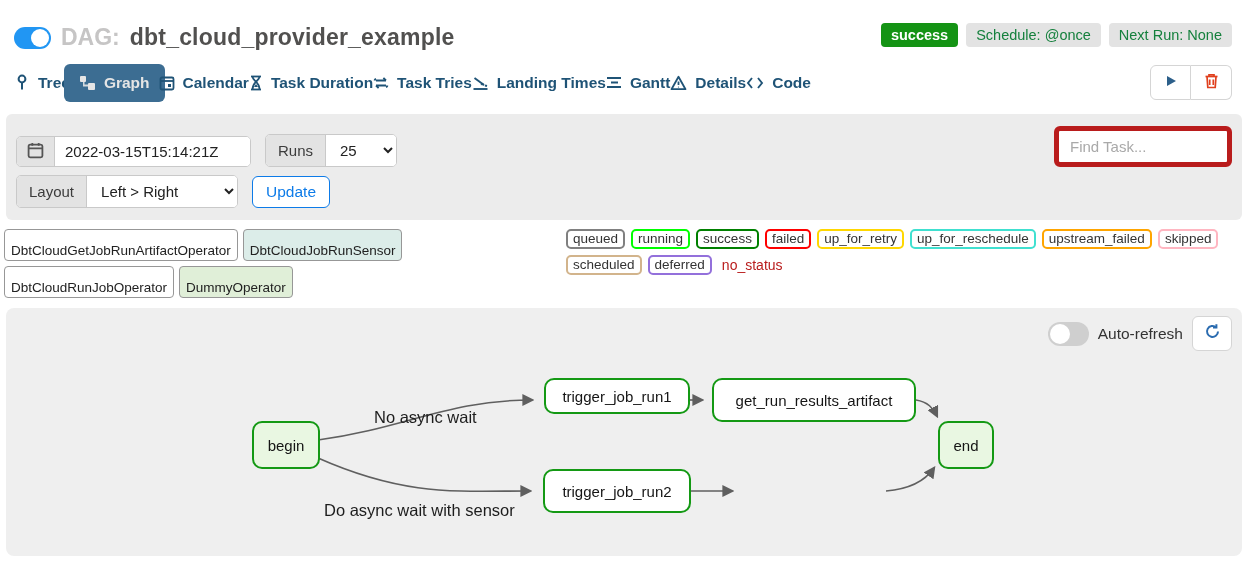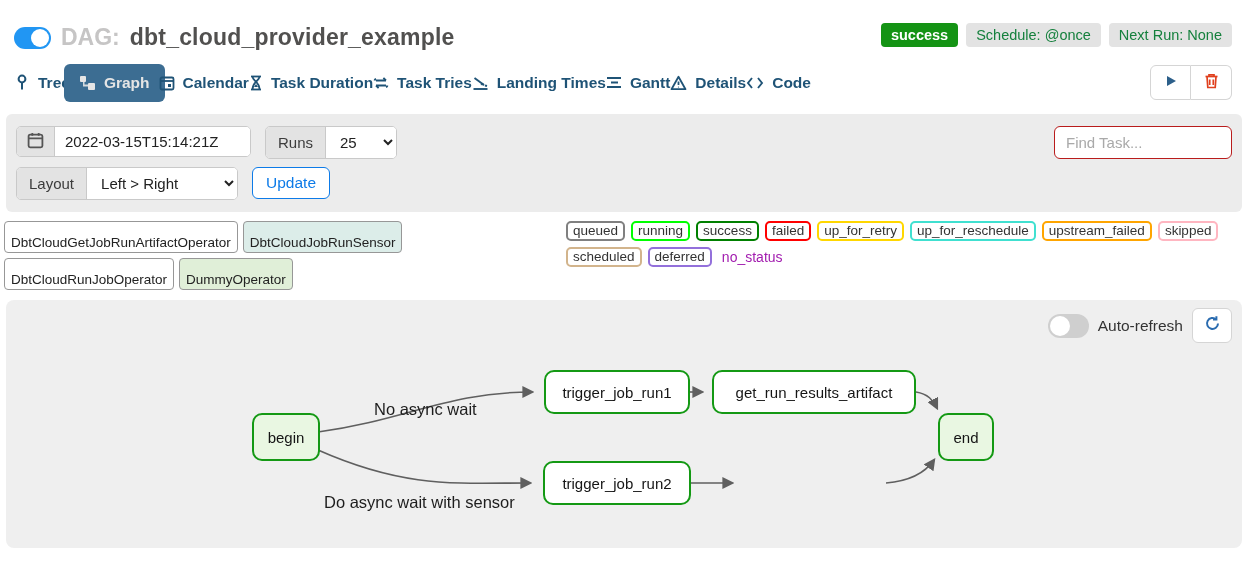--- a/index.html
+++ b/index.html
@@ -26,47 +26,47 @@
   .tabbar { display: flex; align-items: center; padding: 10px 16px 12px 14px; }
   .tab { display: flex; align-items: center; gap: 8px; font-size: 15.5px; font-weight: 600; color: #1f5376; cursor: pointer; white-space: nowrap; }
   .tab svg { display: block; }
   .tab.active { background: #3c6d92; color: #e5e5e5; padding: 10px 15px; border-radius: 6px; margin: -10px -6px; }
   .btn-group { margin-left: auto; display: flex; }
   .icon-btn { width: 41px; height: 35px; background: #fff; border: 1px solid #d5d5d5; display: flex; align-items: center; justify-content: center; cursor: pointer; }
   .icon-btn:first-child { border-radius: 6px 0 0 6px; }
   .icon-btn:last-child { border-radius: 0 6px 6px 0; border-left: none; }
   
   .filter-panel { margin: 2px 6px 0 6px; background: #ececec; border-radius: 6px; padding: 12px 10px; }
-  .frow { display: flex; align-items: flex-start; gap: 14px; }
+  .frow { display: flex; align-items: flex-end; gap: 14px; }
   .frow + .frow { margin-top: 8px; }
   .joined { display: flex; align-items: stretch; border: 1px solid #c9c9c9; border-radius: 5px; overflow: hidden; background: #fff; }
   .joined .lbl { background: #e3e3e3; padding: 6px 12px; font-size: 15px; color: #3c3c3c; display: flex; align-items: center; border-right: 1px solid #c9c9c9; white-space: nowrap; }
   .joined input, .joined select { border: none; outline: none; font-size: 15px; font-family: "Liberation Sans", sans-serif; color: #222; background: #fff; padding: 6px 10px; }
   .date-input { width: 195px; }
   .runs-select { width: 70px; }
   .run-select { width: 395px; }
   .layout-select { width: 150px; }
-  .find-task { margin-left: auto; width: 178px; border: 1px solid #b91c1c; border-radius: 6px; padding: 7px 11px; font-size: 15px; font-family: "Liberation Sans", sans-serif; background: #fff; color: #222; }
+  .find-task { margin-left: auto; width: 178px; border: 5px solid #b91c1c; border-radius: 6px; padding: 7px 11px; font-size: 15px; font-family: "Liberation Sans", sans-serif; background: #fff; color: #222; }
   .find-task::placeholder { color: #a9a9a9; }
   .update-btn { background: #fff; color: #0d7be8; border: 1px solid #0d7be8; border-radius: 6px; font-size: 15.5px; padding: 6px 13px; font-family: "Liberation Sans", sans-serif; cursor: pointer; }
   .cal-btn { background: #e3e3e3; border: none; border-right: 1px solid #c9c9c9; padding: 0 10px; display: flex; align-items: center; cursor: pointer; }
   
   .legend { display: flex; align-items: flex-start; padding: 9px 4px 6px 4px; gap: 10px; }
   .ops { display: flex; flex-wrap: wrap; gap: 5px; width: 552px; flex: none; }
   .op-badge { border: 1px solid #979797; border-radius: 4px; padding: 13px 6px 2px; font-size: 13.5px; color: #222; background: #fff; white-space: nowrap; }
   .op-sensor { background: #dcede9; }
   .op-dummy { background: #e0efd8; }
   .statuses { display: flex; flex-wrap: wrap; gap: 6px; align-items: center; }
   .st-badge { border: 2px solid; border-radius: 5px; padding: 0px 5px 1px; font-size: 13.5px; color: #333; background: #fff; white-space: nowrap; }
   .st-queued { border-color: #808080; } .st-running { border-color: #00ff00; }
   .st-success { border-color: #008000; } .st-failed { border-color: #ff0000; }
   .st-up_for_retry { border-color: #ffd700; } .st-up_for_reschedule { border-color: #40e0d0; }
   .st-upstream_failed { border-color: #ffa500; } .st-skipped { border-color: #ffb6c1; }
   .st-scheduled { border-color: #d2b48c; } .st-deferred { border-color: #9370db; }
-  .no-status { font-size: 14px; color: #a21caf; padding: 0 4px; }
+  .no-status { font-size: 14px; color: #b91c1c; padding: 0 4px; }
   
   .graph-panel { position: relative; margin: 4px 6px 0 6px; background: #efefef; border-radius: 8px; height: 248px; }
   .refresh-row { position: absolute; top: 8px; right: 10px; display: flex; align-items: center; gap: 9px; z-index: 5; }
   .refresh-label { font-size: 15.5px; color: #333; }
   .refresh-btn { width: 40px; height: 35px; background: #fff; border: 1px solid #d5d5d5; border-radius: 6px; display: flex; align-items: center; justify-content: center; cursor: pointer; }
   .edges { position: absolute; left: 0; top: 0; width: 100%; height: 100%; }
   .node { position: absolute; border: 2.5px solid #149914; border-radius: 10px; background: #fff;
           display: flex; align-items: center; justify-content: center;
           font-size: 15px; font-weight: 500; color: #151515; cursor: pointer; white-space: nowrap; }
   .node-dummy { background: #e9f7e2; }
@@ -288,17 +288,17 @@
       <path d="M910,92 C922,94 927,100 931,108" marker-end="url(#arrow)"></path>
       <path d="M685,183 L726,183" marker-end="url(#arrow)"></path>
       <path d="M880,183 C904,181 919,173 928,160" marker-end="url(#arrow)"></path>
     </g>
   </svg>
 
   <div class="edge-label" style="left:368px; top:100px;">No async wait</div>
   <div class="edge-label" style="left:318px; top:193px;">Do async wait with sensor</div>
 
   <div class="node node-dummy" style="left:246px; top:113px; width:68px; height:48px;">begin</div>
-  <div class="node" style="left:538px; top:70px; width:146px; height:44px;">trigger_job_run1</div>
+  <div class="node" style="left:538px; top:70px; width:146px; height:36px;">trigger_job_run1</div>
   <div class="node" style="left:706px; top:70px; width:204px; height:44px;">get_run_results_artifact</div>
   <div class="node" style="left:537px; top:161px; width:148px; height:44px;">trigger_job_run2</div>
   <div class="node node-dummy" style="left:932px; top:113px; width:56px; height:48px;">end</div>
 </div>
 
 </body></html>

